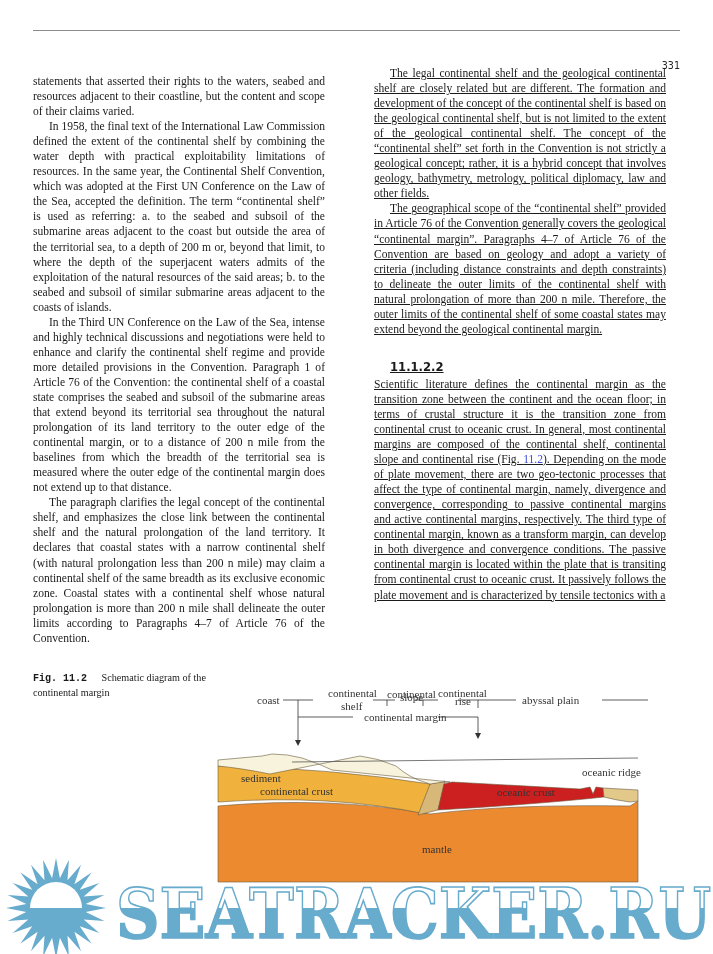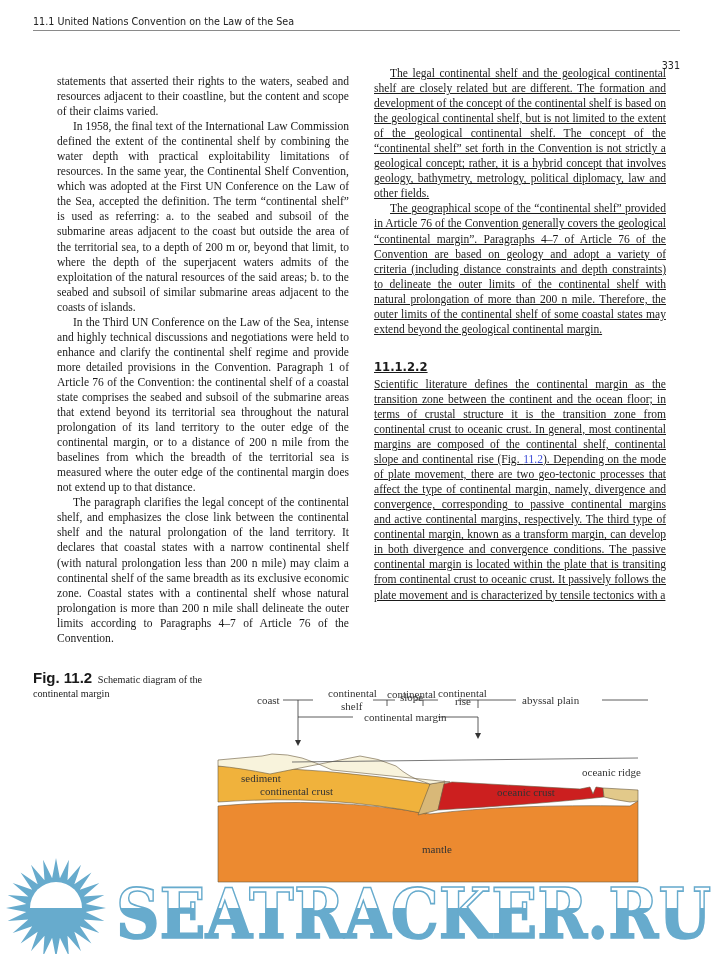--- a/index.html
+++ b/index.html
@@ -1,41 +1,40 @@
 <!DOCTYPE html>
 <html><head>
   <meta charset="utf-8">
   <style>
     html, body { margin: 0; padding: 0; background: #ffffff; }
     body { width: 713px; height: 954px; position: relative; overflow: hidden; font-family: "Liberation Serif", serif; color: #1a1a1a; }
     .running-head { position: absolute; left: 33px; top: 14px; width: 647px; height: 16px; border-bottom: 1px solid #8a8a8a; font-family: "DejaVu Sans", sans-serif; font-size: 9.6px; color: #222; }
     .running-head .sec { position: absolute; left: 0; top: 2px; }
     .running-head .pg { position: absolute; right: 0; top: 2px; margin-top: 44px; }
     .col { position: absolute; top: 74px; width: 292px; font-size: 11.55px; line-height: 15.05px; text-align: justify; hyphens: none; }
-    .col.left { left: 33px; margin-left: 24px; }
+    .col.left { left: 33px; }
     .col.right { left: 374px; width: 292px; top: 66px; text-decoration: underline; }
     .col p { margin: 0; text-indent: 0; }
     .col p.ind { text-indent: 16px; }
     .col p.first-cont { text-indent: 0; }
     .xref { color: #3b4bd6; }
-    h3.section { margin: 22px 0 2px 0; font-family: "DejaVu Sans", sans-serif; font-weight: bold; font-size: 11.6px; line-height: 16px; display: flex; text-align: left; }
+    h3.section { margin: 22px 0 2px 16px; font-family: "DejaVu Sans", sans-serif; font-weight: bold; font-size: 11.6px; line-height: 16px; display: flex; text-align: left; }
     h3.section .num { width: 60px; flex: none; }
     h3.section .ttl { flex: 1; }
     .fig-caption { position: absolute; left: 33px; top: 671px; width: 180px; font-size: 10.2px; line-height: 13.5px; }
-    .fig-caption .lab { font-family: Liberation Sans, sans-serif; font-weight: bold; font-size: 15px; margin-right: 3px; }
+    .fig-caption .lab { font-family: Liberation Mono, monospace; font-weight: bold; font-size: 10px; margin-right: 12px; }
     .figure { position: absolute; left: 210px; top: 688px; width: 470px; height: 200px; }
     .figure svg text { font-family: "Liberation Serif", serif; font-size: 11px; fill: #333; }
     .watermark { position: absolute; left: 4px; top: 850px; width: 713px; height: 104px; }
     .watermark text { font-family: "DejaVu Serif", serif; font-weight: bold; }
   </style>
 </head>
 <body>
 
 <div class="running-head">
-  <span class="sec">11.1   United Nations Convention on the Law of the Sea</span>
   <span class="pg">331</span>
 </div>
 
 <div class="col left">
   <p class="first-cont">statements that asserted their rights to the waters, seabed and resources adjacent to their coastline, but the content and scope of their claims varied.</p>
   <p class="ind">In 1958, the final text of the International Law Commission defined the extent of the continental shelf by combining the water depth with practical exploitability limitations of resources. In the same year, the Continental Shelf Convention, which was adopted at the First UN Conference on the Law of the Sea, accepted the definition. The term “continental shelf” is used as referring: a. to the seabed and subsoil of the submarine areas adjacent to the coast but outside the area of the territorial sea, to a depth of 200 m or, beyond that limit, to where the depth of the superjacent waters admits of the exploitation of the natural resources of the said areas; b. to the seabed and subsoil of similar submarine areas adjacent to the coasts of islands.</p>
   <p class="ind">In the Third UN Conference on the Law of the Sea, intense and highly technical discussions and negotiations were held to enhance and clarify the continental shelf regime and provide more detailed provisions in the Convention. Paragraph 1 of Article 76 of the Convention: the continental shelf of a coastal state comprises the seabed and subsoil of the submarine areas that extend beyond its territorial sea throughout the natural prolongation of its land territory to the outer edge of the continental margin, or to a distance of 200 n mile from the baselines from which the breadth of the territorial sea is measured where the outer edge of the continental margin does not extend up to that distance.</p>
   <p class="ind">The paragraph clarifies the legal concept of the continental shelf, and emphasizes the close link between the continental shelf and the natural prolongation of the land territory. It declares that coastal states with a narrow continental shelf (with natural prolongation less than 200 n mile) may claim a continental shelf of the same breadth as its exclusive economic zone. Coastal states with a continental shelf whose natural prolongation is more than 200 n mile shall delineate the outer limits according to Paragraphs 4–7 of Article 76 of the Convention.</p>
 </div>
 

